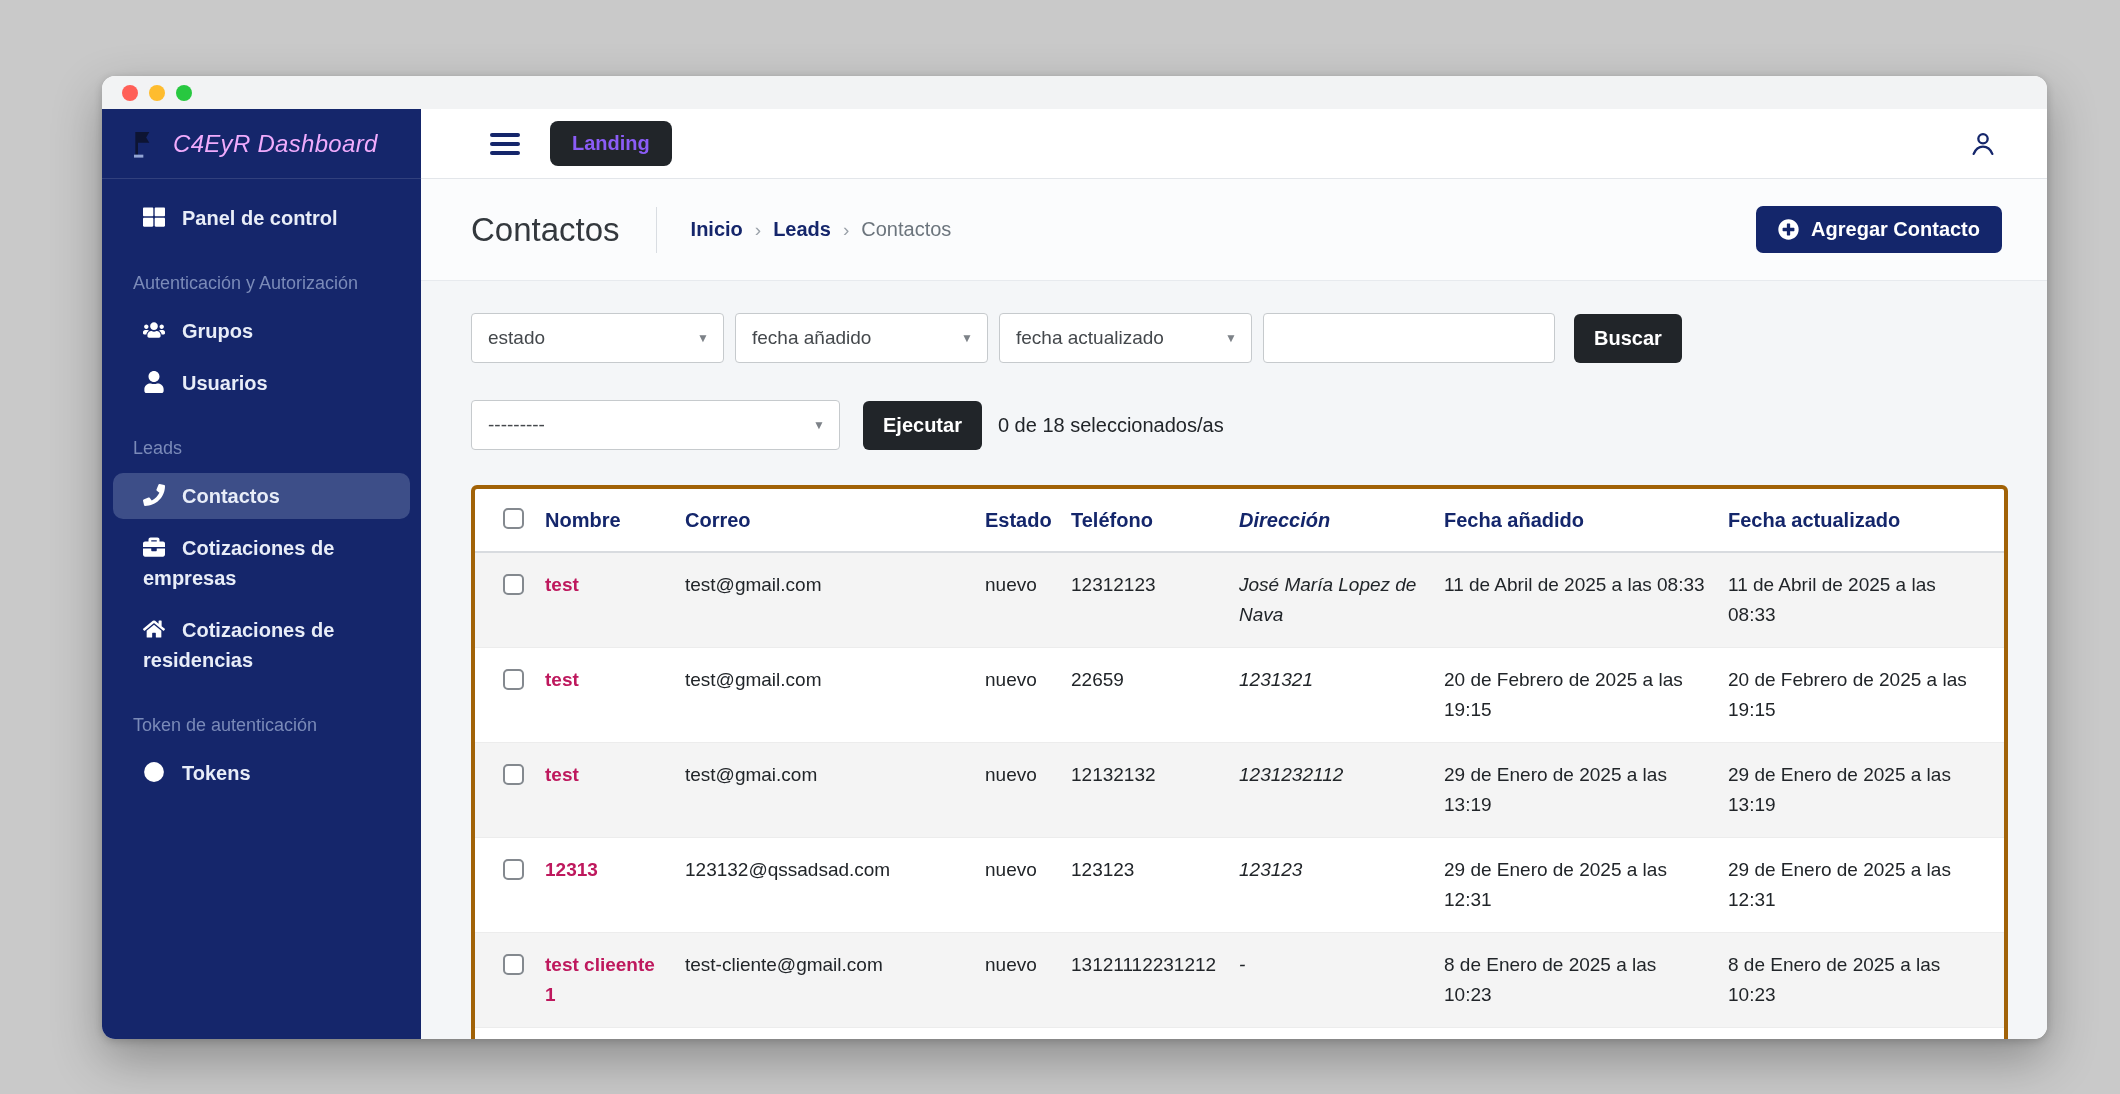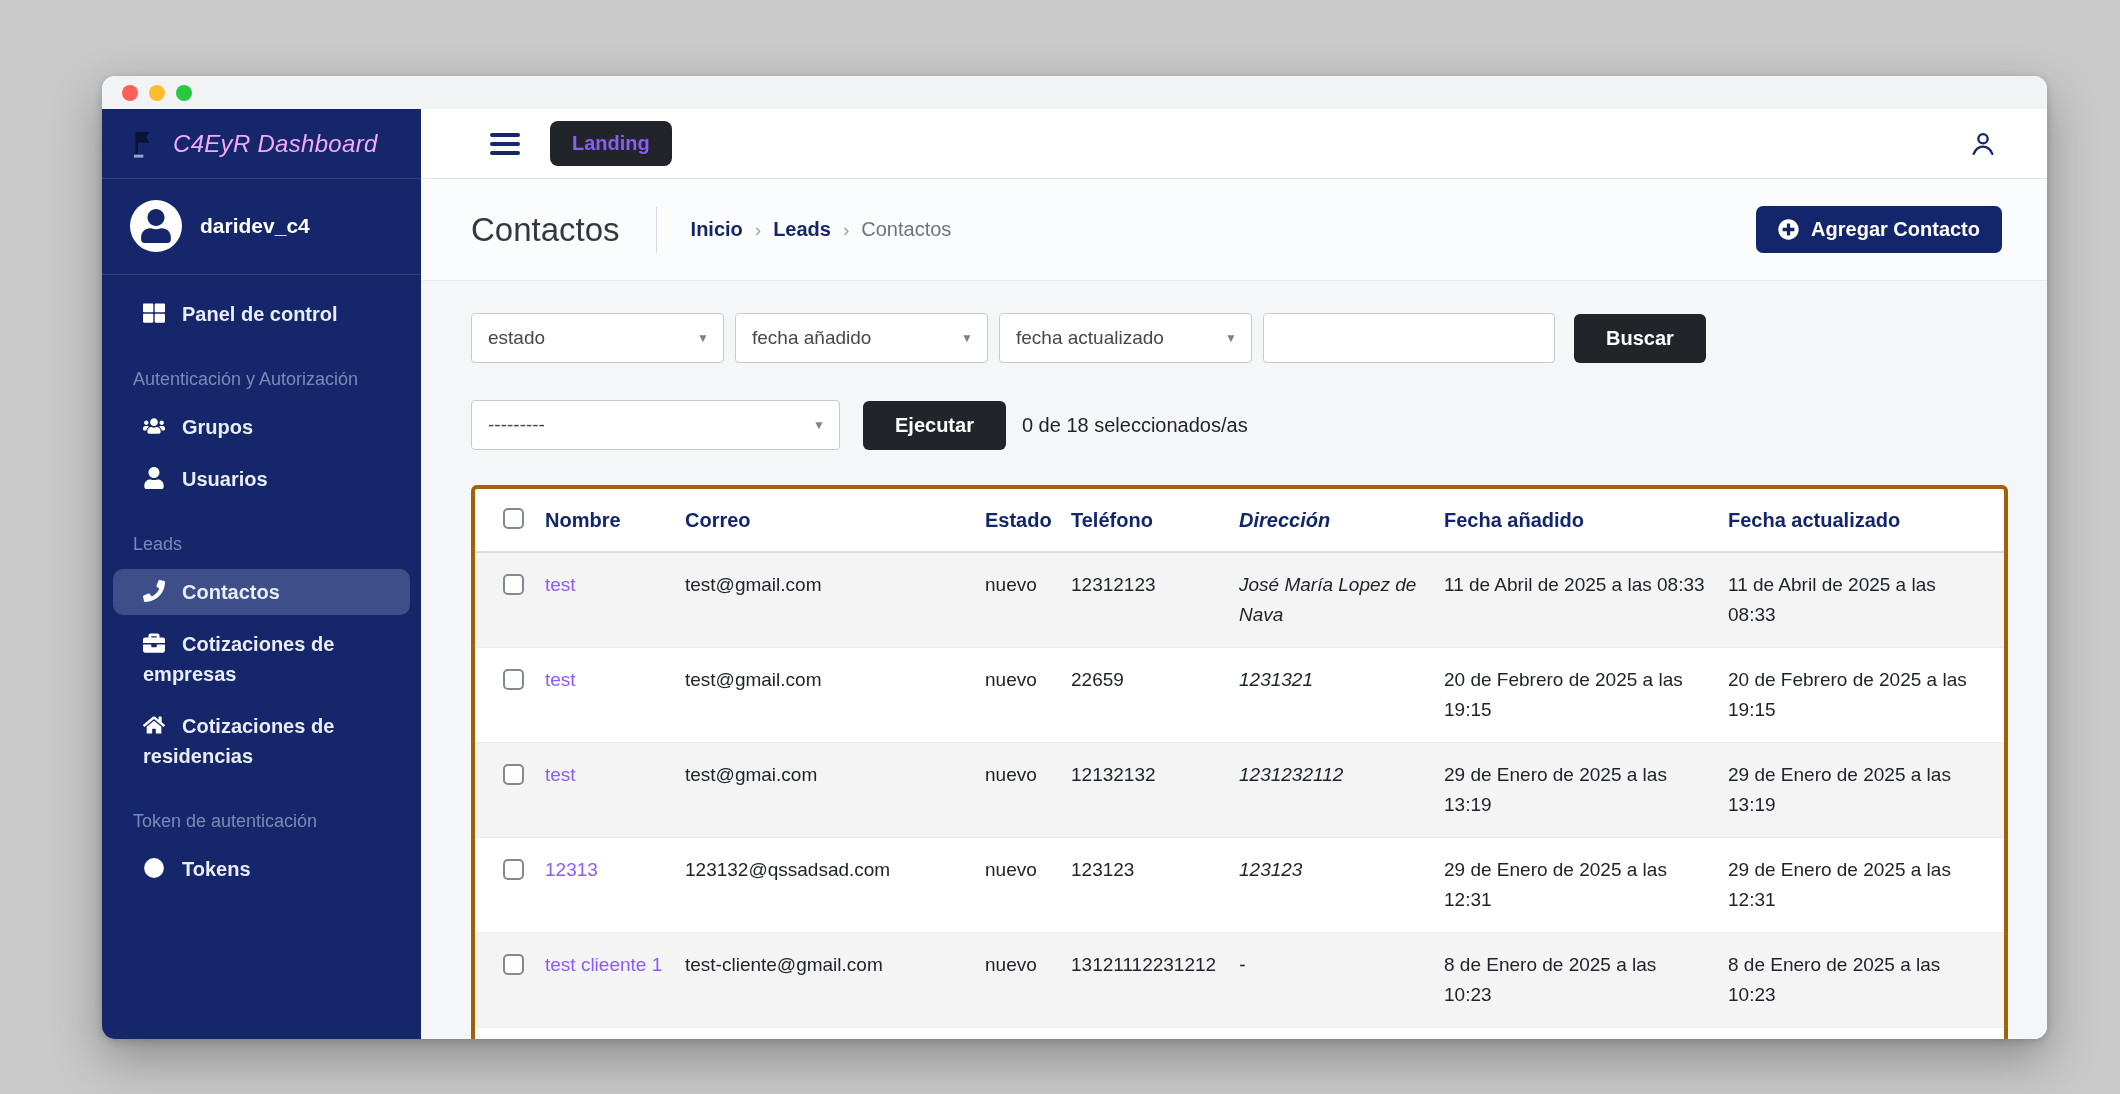--- a/index.html
+++ b/index.html
@@ -91,21 +91,21 @@
     padding:0 14px 0 16px; font-size:19px; color:#44484c; cursor:pointer;
   }
   .select-arrow { font-size:12px; color:#7d8288; }
   .search-input {
     width:292px; height:50px; border:1px solid #c6cacd; border-radius:4px;
     background:#ffffff; font-size:19px; padding:0 14px; font-family:inherit; color:#212529;
   }
   .dark-btn {
     background:#212529; color:#ffffff; border:none; cursor:pointer;
     font-size:20px; font-weight:bold; font-family:inherit;
-    padding:13px 32px; border-radius:6px;
+    padding:13px 20px; border-radius:6px;
   }
   .filter-row .dark-btn { margin-left:8px; }
 
   .action-row { display:flex; align-items:center; margin-bottom:35px; }
   .action-row .select-box { width:369px; }
   .action-row .dark-btn { margin-left:23px; }
   .selection-status { margin-left:16px; font-size:20px; color:#212529; }
 
   .table-card {
     background:#ffffff; border:4px solid #a16207; border-radius:6px 6px 0 0;
@@ -130,21 +130,21 @@
   .col-estado { width:86px; }
   .col-telefono { width:168px; }
   .col-direccion { width:205px;font-style:italic; }
   .col-fecha1 { width:284px; }
   .col-fecha2 { width:auto; }
   .checkbox {
     display:inline-block; width:21px; height:21px; margin-top:4px;
     border:2px solid #84898f; border-radius:5px; background:#ffffff; cursor:pointer;
   }
   th .checkbox { margin-top:5px; }
-  .name-link { color:#8b5cf6; font-weight:normal; text-decoration:none; cursor:pointer; }
+  .name-link { color:#be185d; font-weight:bold; text-decoration:none; cursor:pointer; }
 </style>
 </head>
 <body>
 
 <div class="window">
 
   <div class="titlebar">
     <div class="lights">
       <span class="light red"></span>
       <span class="light yellow"></span>
@@ -159,28 +159,20 @@
       <div class="brand">
         <span class="brand-logo">
           <svg viewBox="0 0 24 24" width="32" height="32">
             <path fill="#0d1433" d="M7 3h10.5l-2.4 4.2L17.5 11H9v9H7z"></path>
             <rect x="6" y="20" width="7" height="2.2" fill="#93a5d4"></rect>
           </svg>
         </span>
         <span class="brand-title">C4EyR Dashboard</span>
       </div>
 
-      <div class="user-row">
-        <span class="avatar">
-          <svg viewBox="0 0 448 512">
-              <path fill="#15266b" d="M224 256c70.7 0 128-57.3 128-128S294.7 0 224 0 96 57.3 96 128s57.3 128 128 128zm89.6 32h-16.7c-22.2 10.2-46.9 16-72.9 16s-50.6-5.8-72.9-16h-16.7C60.2 288 0 348.2 0 422.4V464c0 26.5 21.5 48 48 48h352c26.5 0 48-21.5 48-48v-41.6c0-74.2-60.2-134.4-134.4-134.4z"></path>
-            </svg>
-        </span>
-        <span class="user-name">daridev_c4</span>
-      </div>
 
       <nav class="nav">
 
         <div class="nav-item">
           <span class="nav-icon">
             <svg viewBox="0 0 512 512">
                 <path fill="#fff" d="M296 32h192c13.3 0 24 10.7 24 24v160c0 13.3-10.7 24-24 24H296c-13.3 0-24-10.7-24-24V56c0-13.3 10.7-24 24-24zm-80 0H24C10.7 32 0 42.7 0 56v160c0 13.3 10.7 24 24 24h192c13.3 0 24-10.7 24-24V56c0-13.3-10.7-24-24-24zM0 296v160c0 13.3 10.7 24 24 24h192c13.3 0 24-10.7 24-24V296c0-13.3-10.7-24-24-24H24c-13.3 0-24 10.7-24 24zm296 184h192c13.3 0 24-10.7 24-24V296c0-13.3-10.7-24-24-24H296c-13.3 0-24 10.7-24 24v160c0 13.3 10.7 24 24 24z"></path>
               </svg>
           </span><span>Panel de control</span>
         </div>

